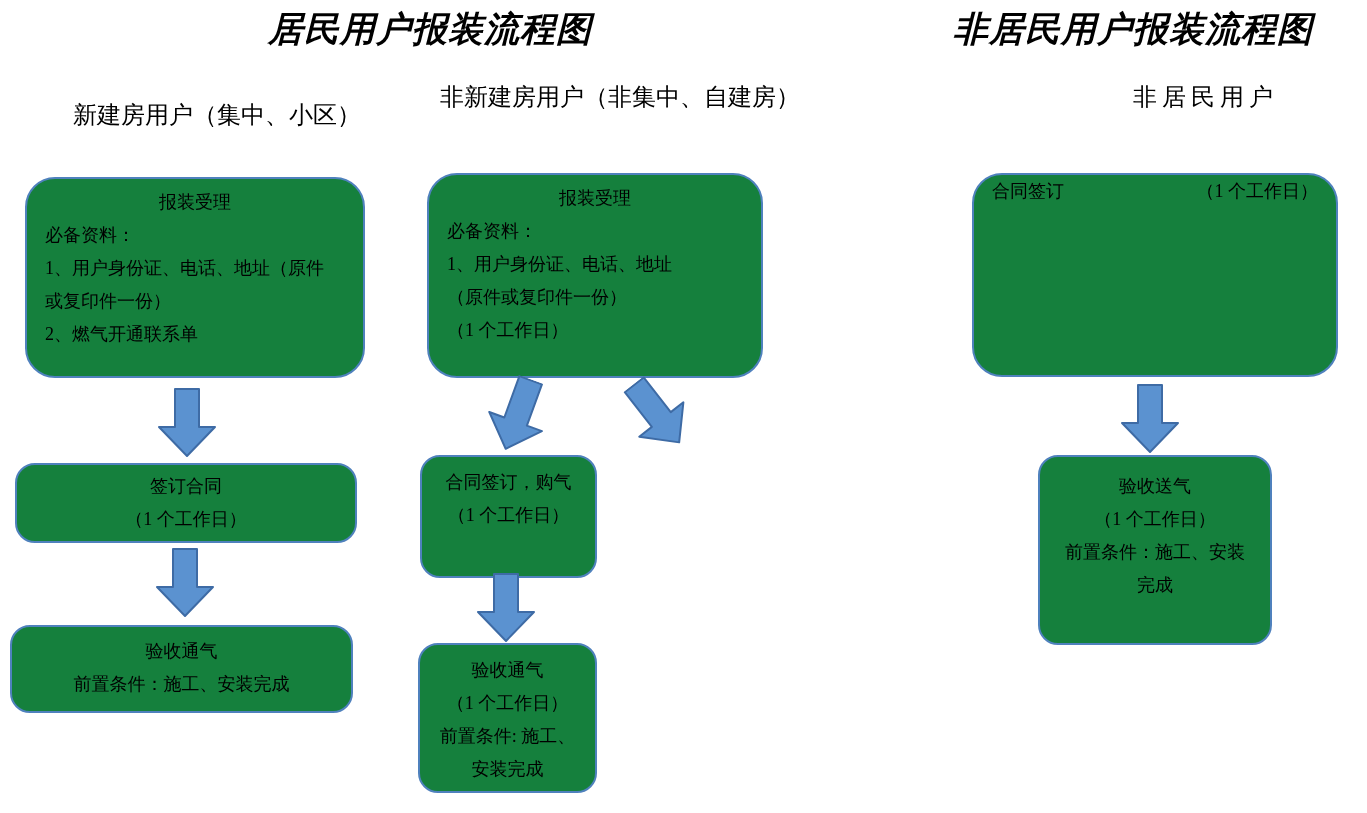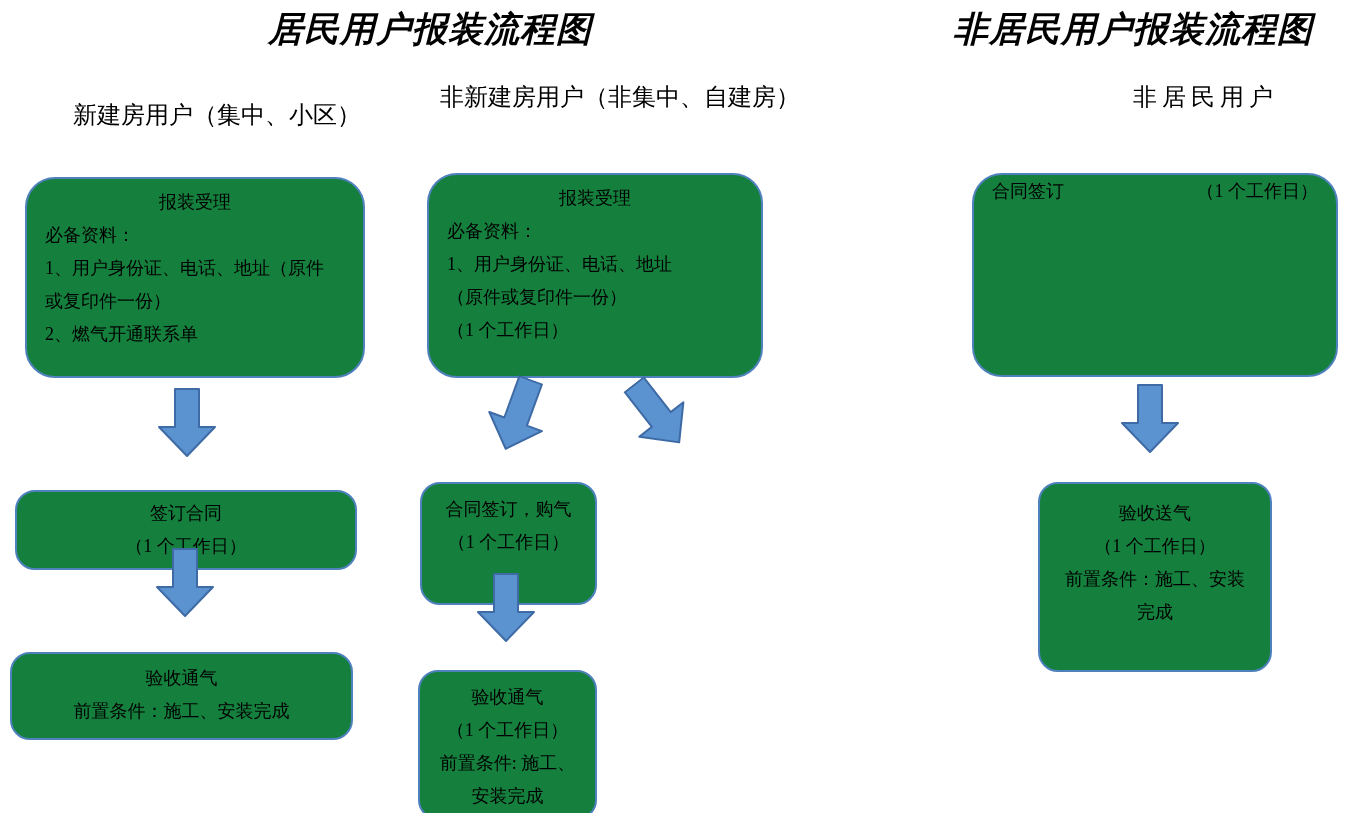--- a/index.html
+++ b/index.html
@@ -29,21 +29,21 @@
   }
   .fbox {
     position: absolute;
     border: 2.5px solid #4f81bd;
     border-radius: 30px;
     background: #15803d;
     box-sizing: border-box;
     font-size: 18px;
     line-height: 33px;
   }
-  .fbox.small { border-radius: 20px; margin-top: 27px; }
+  .fbox.small { border-radius: 20px; }
   .vcenter { display: flex; flex-direction: row; justify-content: space-between; }
   .line { padding: 0 18px; white-space: nowrap; }
   .center { text-align: center; }
   .arrow { position: absolute; }
   .arrow polygon {
     fill: #5b92d0;
     stroke: #3e6ba5;
     stroke-width: 2;
     stroke-linejoin: round;
   }

